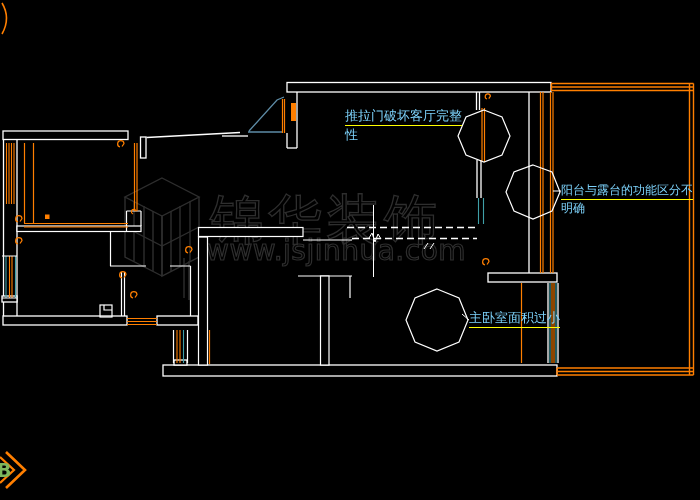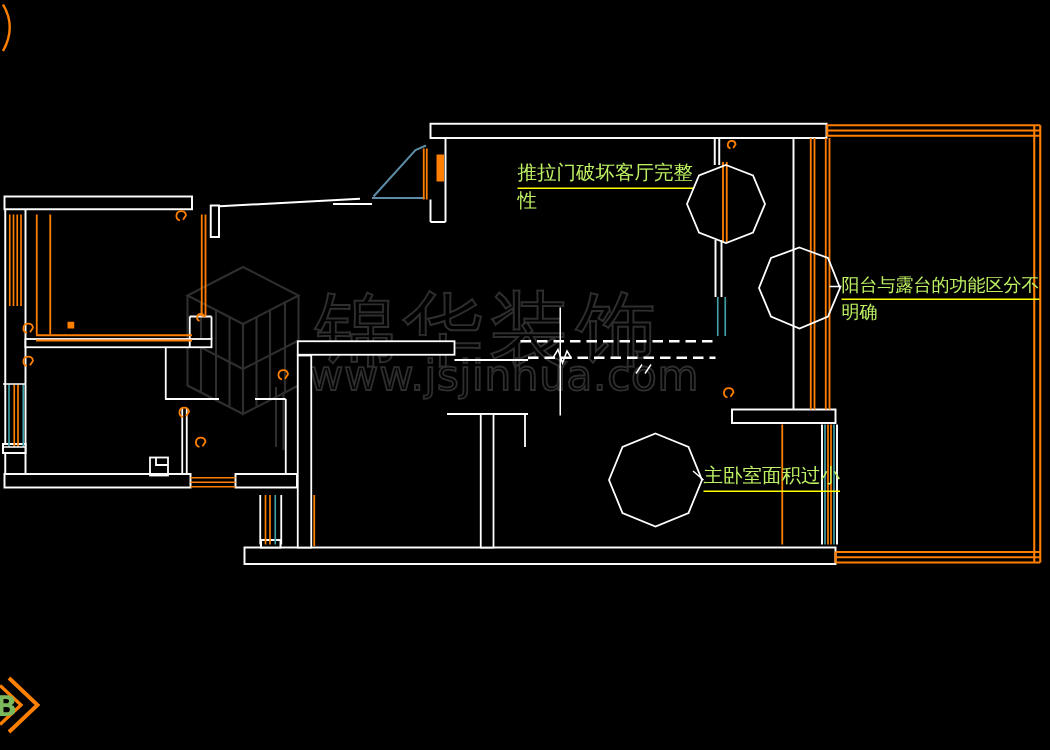--- a/index.html
+++ b/index.html
@@ -2,21 +2,21 @@
 <html><head>
 <meta charset="utf-8">
 <style>
   html,body{margin:0;padding:0;background:#000;}
   #stage{
     position:relative;width:700px;height:500px;background:#000;overflow:hidden;
     font-family:"DejaVu Sans",sans-serif;
   }
   #plan-svg{position:absolute;left:0;top:0;}
   .ann{
-    position:absolute;color:#bef264;font-size:13px;line-height:18px;
+    position:absolute;color:#7dd3fc;font-size:13px;line-height:18px;
     white-space:nowrap;letter-spacing:0;
   }
   .ann .ul{display:inline-block;border-bottom:1px solid #FFFF00;padding-bottom:0px;}
   #ann-balcony{font-size:12px;line-height:17px;}
   #ann-bedroom{font-size:13px;}
 </style>
 </head>
 <body>
 
 <div id="stage">

